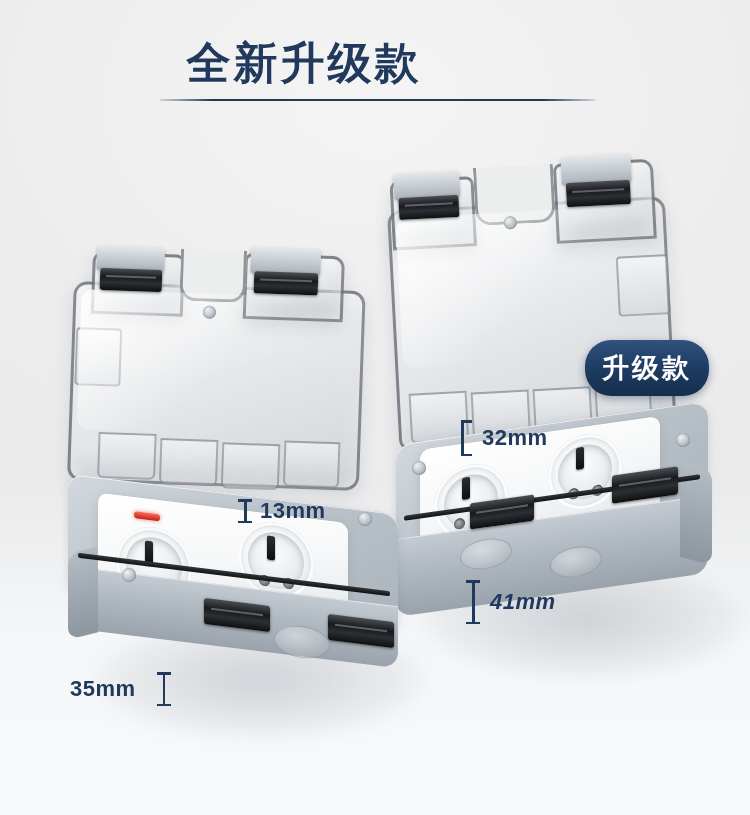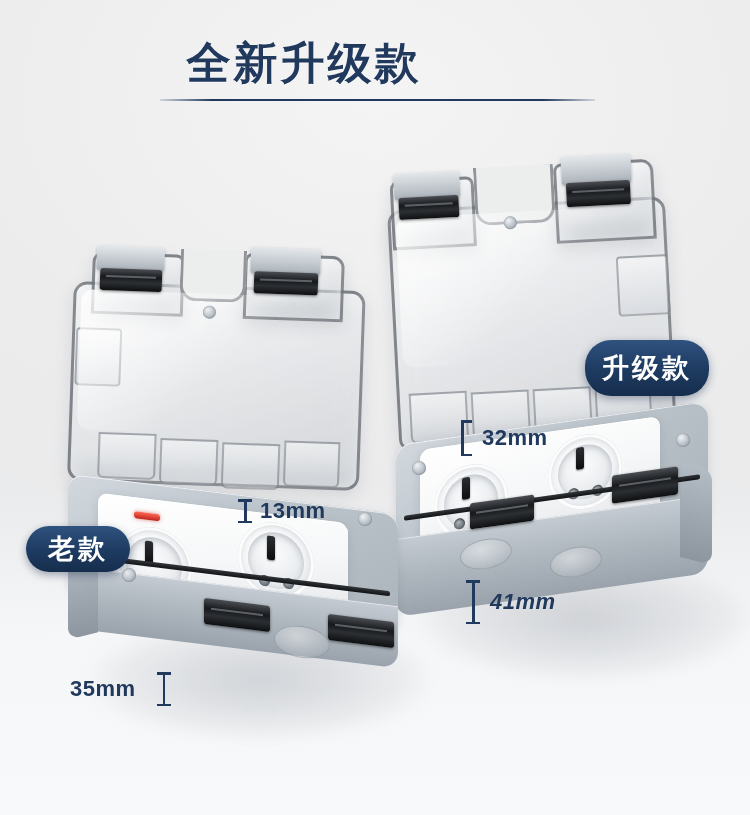--- a/index.html
+++ b/index.html
@@ -336,21 +336,20 @@
     <div class="gasket" style="left:18px; top:322px; width:312px; height:5px; transform: skewY(7deg);"></div>
 
     <div class="clip-black" style="left:144px; top:352px; width:66px; height:26px; transform: skewY(7deg);"></div>
     <div class="clip-black" style="left:268px; top:368px; width:66px; height:26px; transform: skewY(7deg);"></div>
 
     <div class="knockout" style="left:214px; top:376px; width:56px; height:32px; transform: skewY(7deg);"></div>
     <div class="screw" style="left:62px; top:318px; width:14px; height:14px;"></div>
     <div class="screw" style="left:298px; top:262px; width:14px; height:14px;"></div>
   </div>
 
-  <div class="badge" style="left:26px; top:526px; width:104px; height:46px;">老款</div>
 
   <div class="badge" style="left:585px; top:340px; width:124px; height:56px;text-align:right;">升级款</div>
 
   <div class="dim" style="left:238px; top:496px; height:30px;">
     <span class="ibar" style="height:24px;">
       <span class="cap t"></span>
         <span class="stem"></span>
         <span class="cap b"></span>
     </span>
     <span class="dim-text" style="margin-left:8px;">13mm</span>

